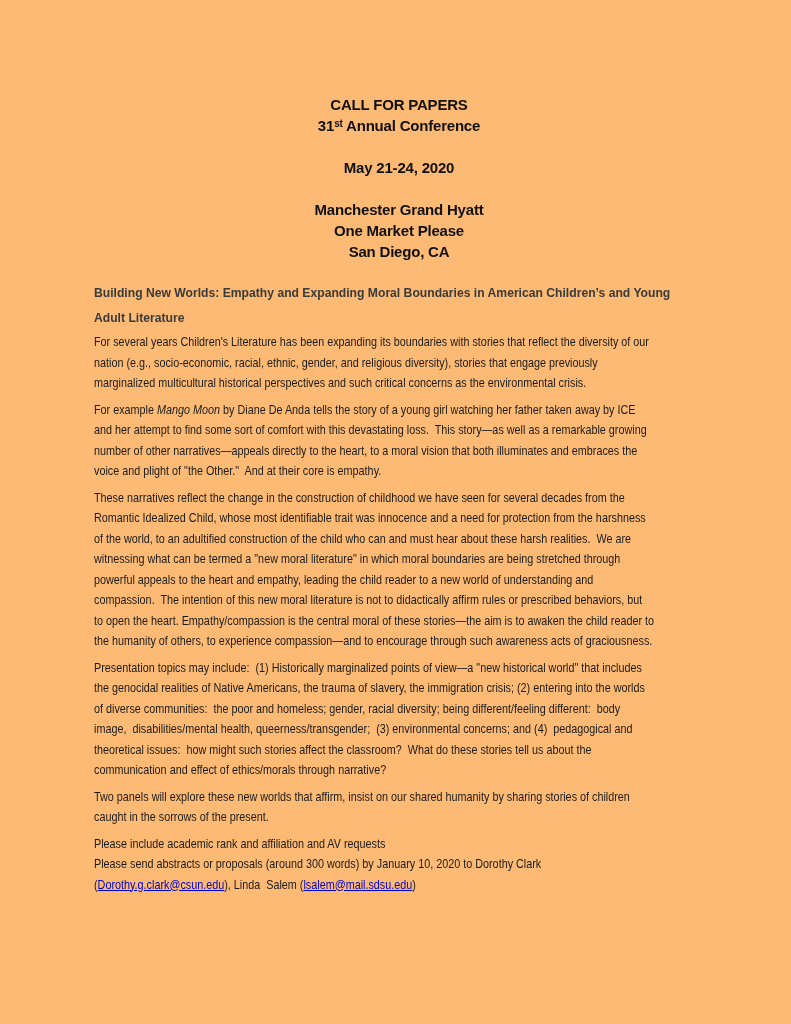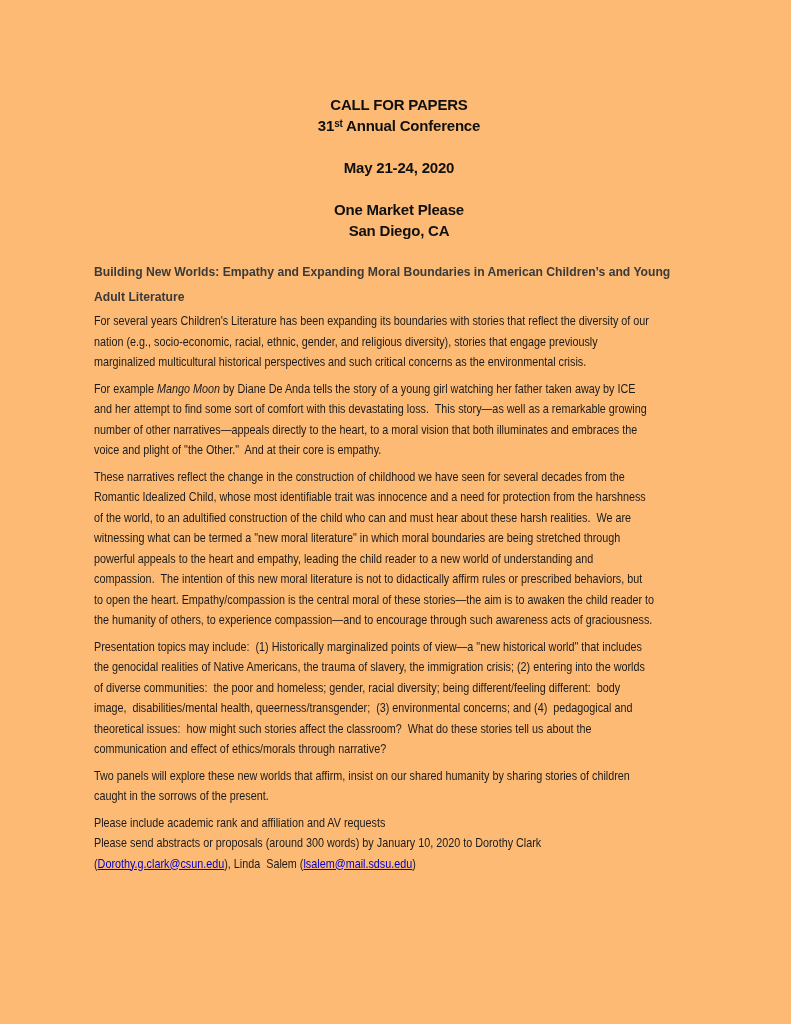--- a/index.html
+++ b/index.html
@@ -67,20 +67,21 @@
 <body>
 
 <div class="page">
 
   <div class="doc-header">
     <div class="hline">CALL FOR PAPERS</div>
     <div class="hline"><span>31</span><sup>st</sup><span> Annual Conference</span></div>
     <div class="spacer"></div>
     <div class="hline">May 21-24, 2020</div>
     <div class="spacer"></div>
+    <div class="hline">Manchester Grand Hyatt</div>
     <div class="hline">One Market Please</div>
     <div class="hline">San Diego, CA</div>
   </div>
 
   <div class="subtitle">Building New Worlds: Empathy and Expanding Moral Boundaries in American Children’s and Young
 Adult Literature</div>
 
   <div class="para lines">For several years Children's Literature has been expanding its boundaries with stories that reflect the diversity of our
 nation (e.g., socio-economic, racial, ethnic, gender, and religious diversity), stories that engage previously
 marginalized multicultural historical perspectives and such critical concerns as the environmental crisis.</div>

